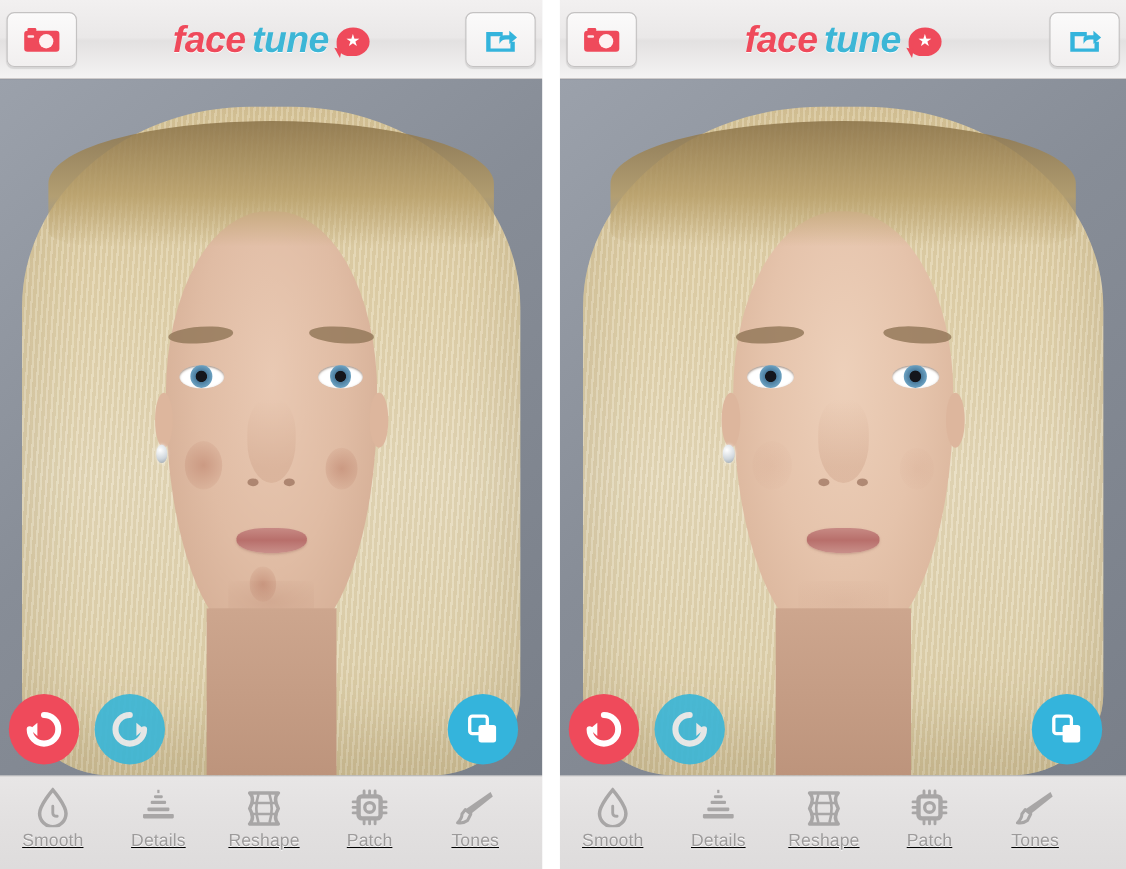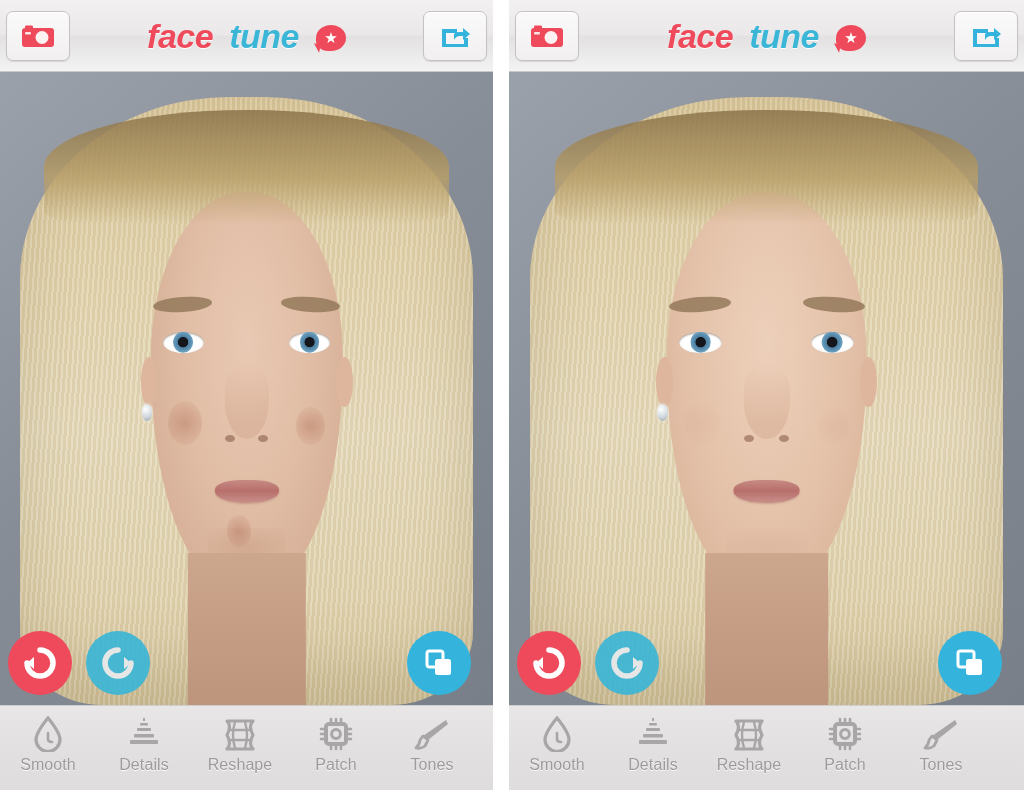--- a/index.html
+++ b/index.html
@@ -46,21 +46,21 @@
     box-shadow: 0 1px 0 rgba(255,255,255,0.9) inset, 0 1px 1px rgba(0,0,0,0.10);
     display: flex; align-items: center; justify-content: center;
     flex: 0 0 auto;
     cursor: pointer;
   }
   .logo-wrap {
     flex: 1 1 auto;
     display: flex;
     align-items: center;
     justify-content: center;
-    gap: 16px;
+    gap: 6px;
   }
   .logo-text {
     font-size: 34px;
     font-weight: bold;
     font-style: italic;
     letter-spacing: -0.5px;
     line-height: 1;
     text-shadow: 0 1px 0 rgba(255,255,255,0.9);
   }
   .logo-face { color: #ef4a5b; }
@@ -266,20 +266,21 @@
     overflow: hidden;
   }
   .tool {
     flex: 0 0 auto;
     width: 96px;
     display: flex;
     flex-direction: column;
     align-items: center;
     gap: 4px;
     cursor: pointer;
+    text-decoration: underline;
   }
   .tool-icon { height: 36px; display: flex; align-items: flex-end; justify-content: center; }
   .tool-label {
     font-size: 16px;
     color: #9d9b9b;
     text-shadow: 0 1px 0 rgba(255,255,255,0.85);
     letter-spacing: .1px;
     white-space: nowrap;
   }
   svg { display: block; }

